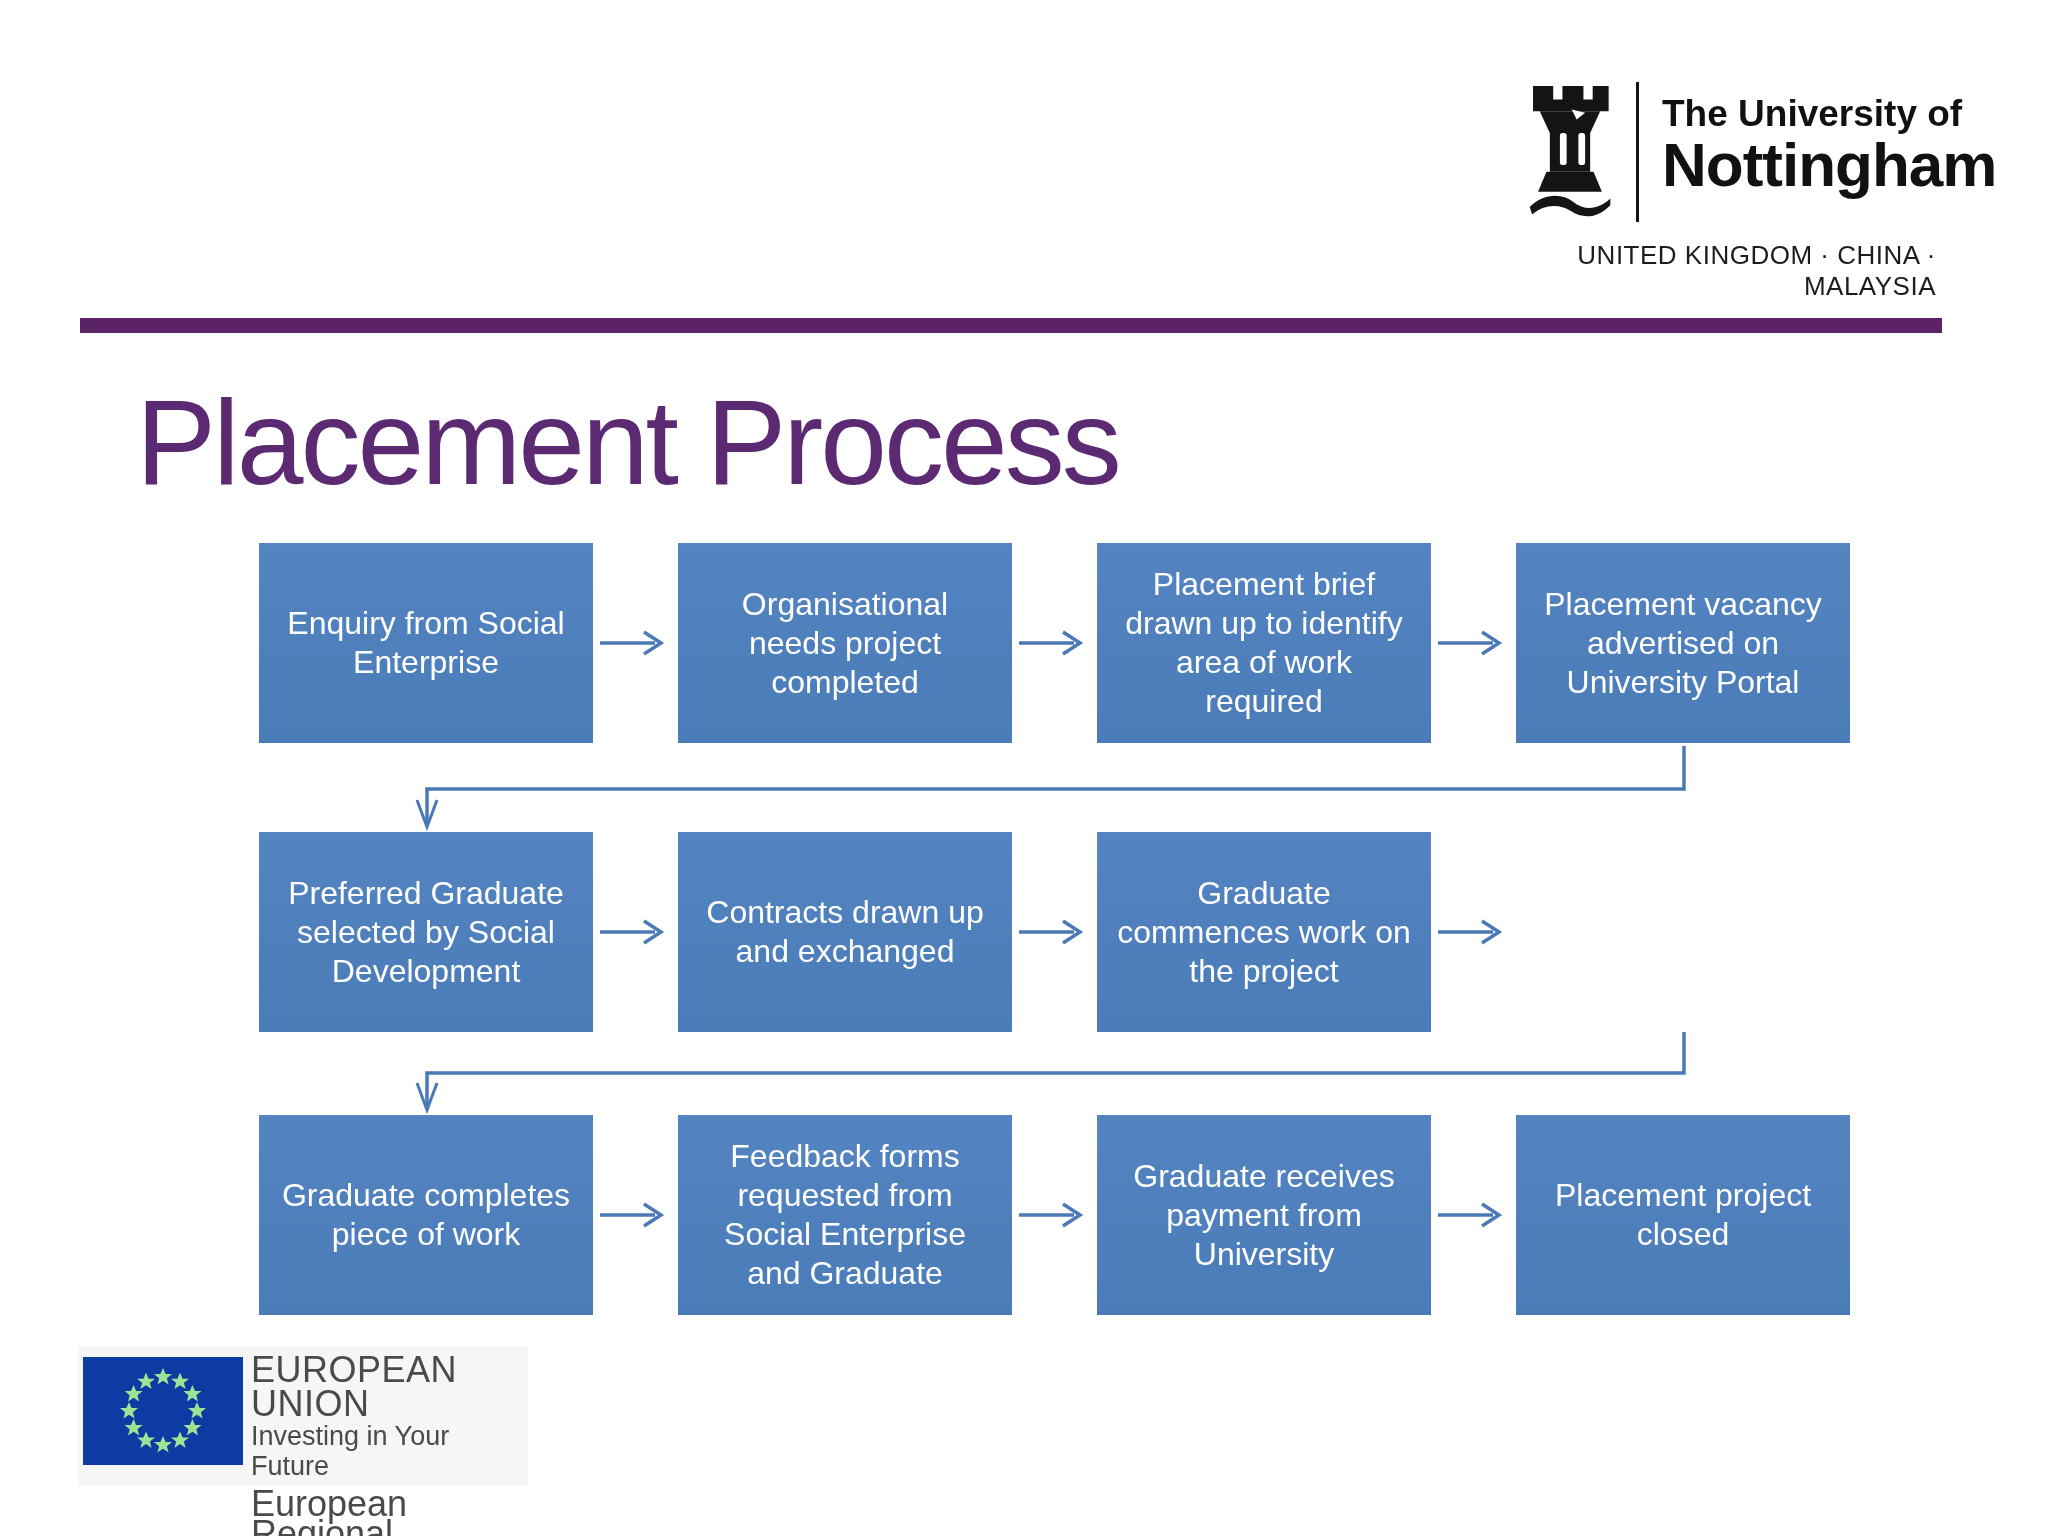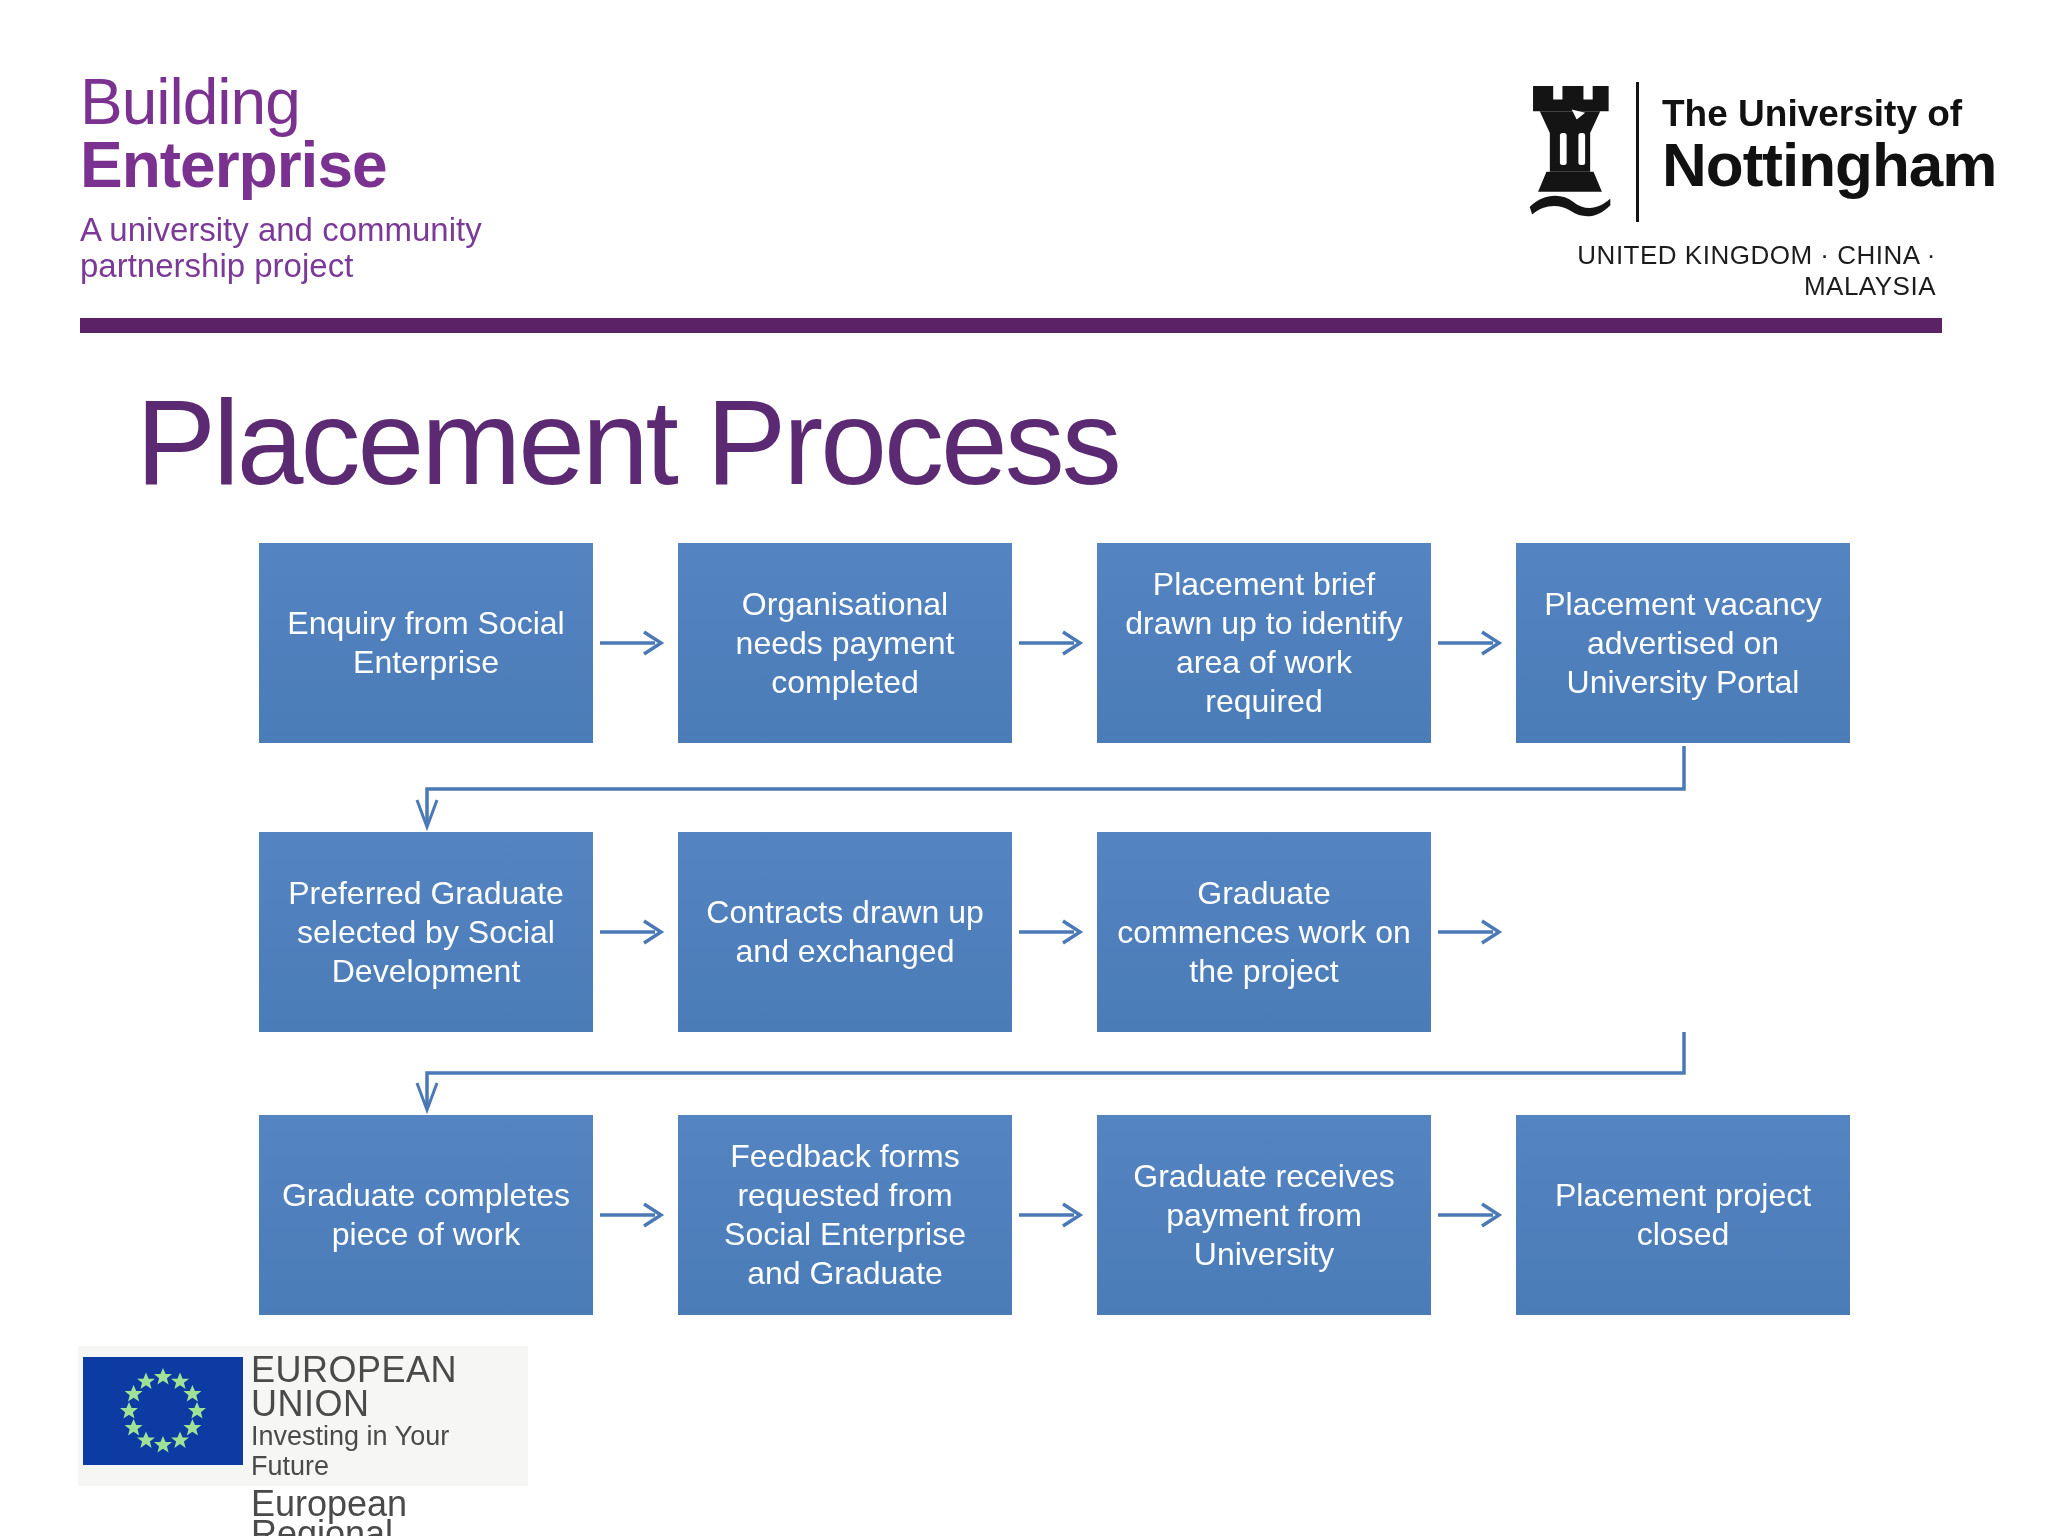--- a/index.html
+++ b/index.html
@@ -42,28 +42,20 @@
   .eu-line1{font-size:36px;line-height:34px;letter-spacing:0.5px;}
   .eu-line2{font-size:27px;line-height:30px;}
   .eu-line3{margin-top:8px;font-size:36px;line-height:30px;}
   .eu-line4{font-size:27px;line-height:30px;}
 </style>
 </head>
 <body>
 
 <div class="slide">
 
-  <div class="be-logo">
-    <div class="be-building">Building</div>
-    <div class="be-enterprise">Enterprise</div>
-    <div class="be-tagline">
-      <div>A university and community</div>
-      <div>partnership project</div>
-    </div>
-  </div>
 
   <svg class="uon-castle" width="84" height="140" viewBox="0 0 100 166">
     <g fill="#141414">
       <path d="M6,2 h24 v16 h11 v-16 h25 v16 h11 v-16 h19 v30 h-90 z"></path>
       <path d="M14,32 h72 l-12,26 v46 h-48 v-46 z"></path>
       <path d="M22,104 h56 l10,24 h-76 z"></path>
       <path d="M2,146 c16,-16 38,-17 52,-6 c14,11 30,9 44,-4 l0,8 c-14,15 -32,17 -47,7 c-14,-9 -32,-8 -46,4 z"></path>
     </g>
     <g fill="#ffffff">
       <rect x="38" y="58" width="8" height="38" rx="3"></rect>
@@ -75,21 +67,21 @@
   <div class="uon-name">
     <div class="uon-name-line1">The University of</div>
     <div class="uon-name-line2">Nottingham</div>
   </div>
   <div class="uon-countries">UNITED KINGDOM · CHINA · MALAYSIA</div>
 
   <div class="purple-bar"></div>
   <h1 class="slide-title">Placement Process</h1>
 
   <div class="fc-box r0 c0">Enquiry from Social Enterprise</div>
-  <div class="fc-box r0 c1">Organisational needs payment completed</div>
+  <div class="fc-box r0 c1">Organisational needs project completed</div>
   <div class="fc-box r0 c2">Placement brief drawn up to identify area of work required</div>
   <div class="fc-box r0 c3">Placement vacancy advertised on University Portal</div>
 
   <div class="fc-box r1 c0">Preferred Graduate selected by Social Development</div>
   <div class="fc-box r1 c1">Contracts drawn up and exchanged</div>
   <div class="fc-box r1 c2">Graduate commences work on the project</div>
 
   <div class="fc-box r2 c0">Graduate completes piece of work</div>
   <div class="fc-box r2 c1">Feedback forms requested from Social Enterprise and Graduate</div>
   <div class="fc-box r2 c2">Graduate receives payment from University</div>

